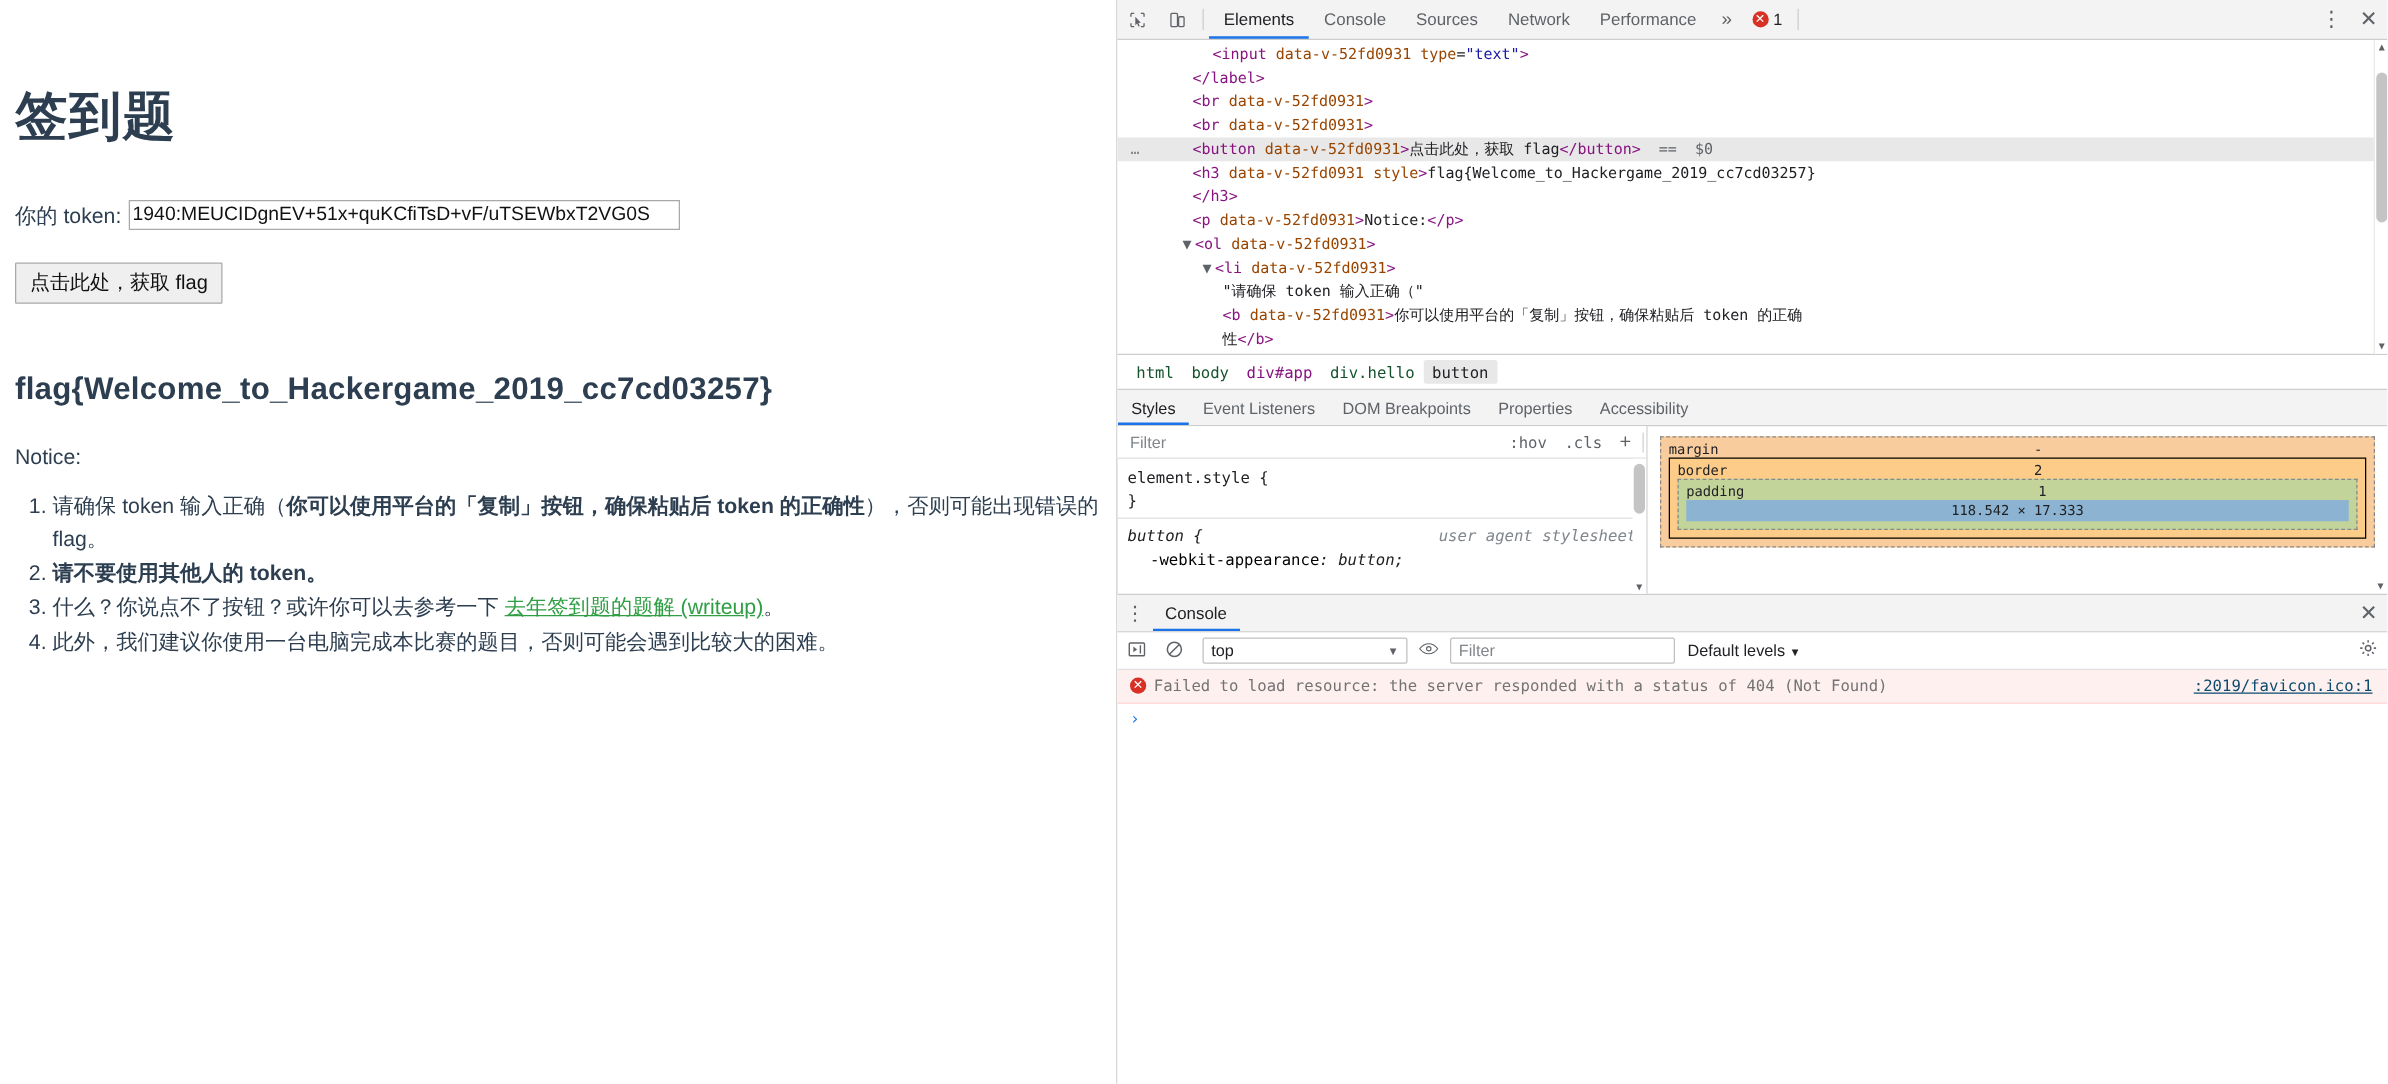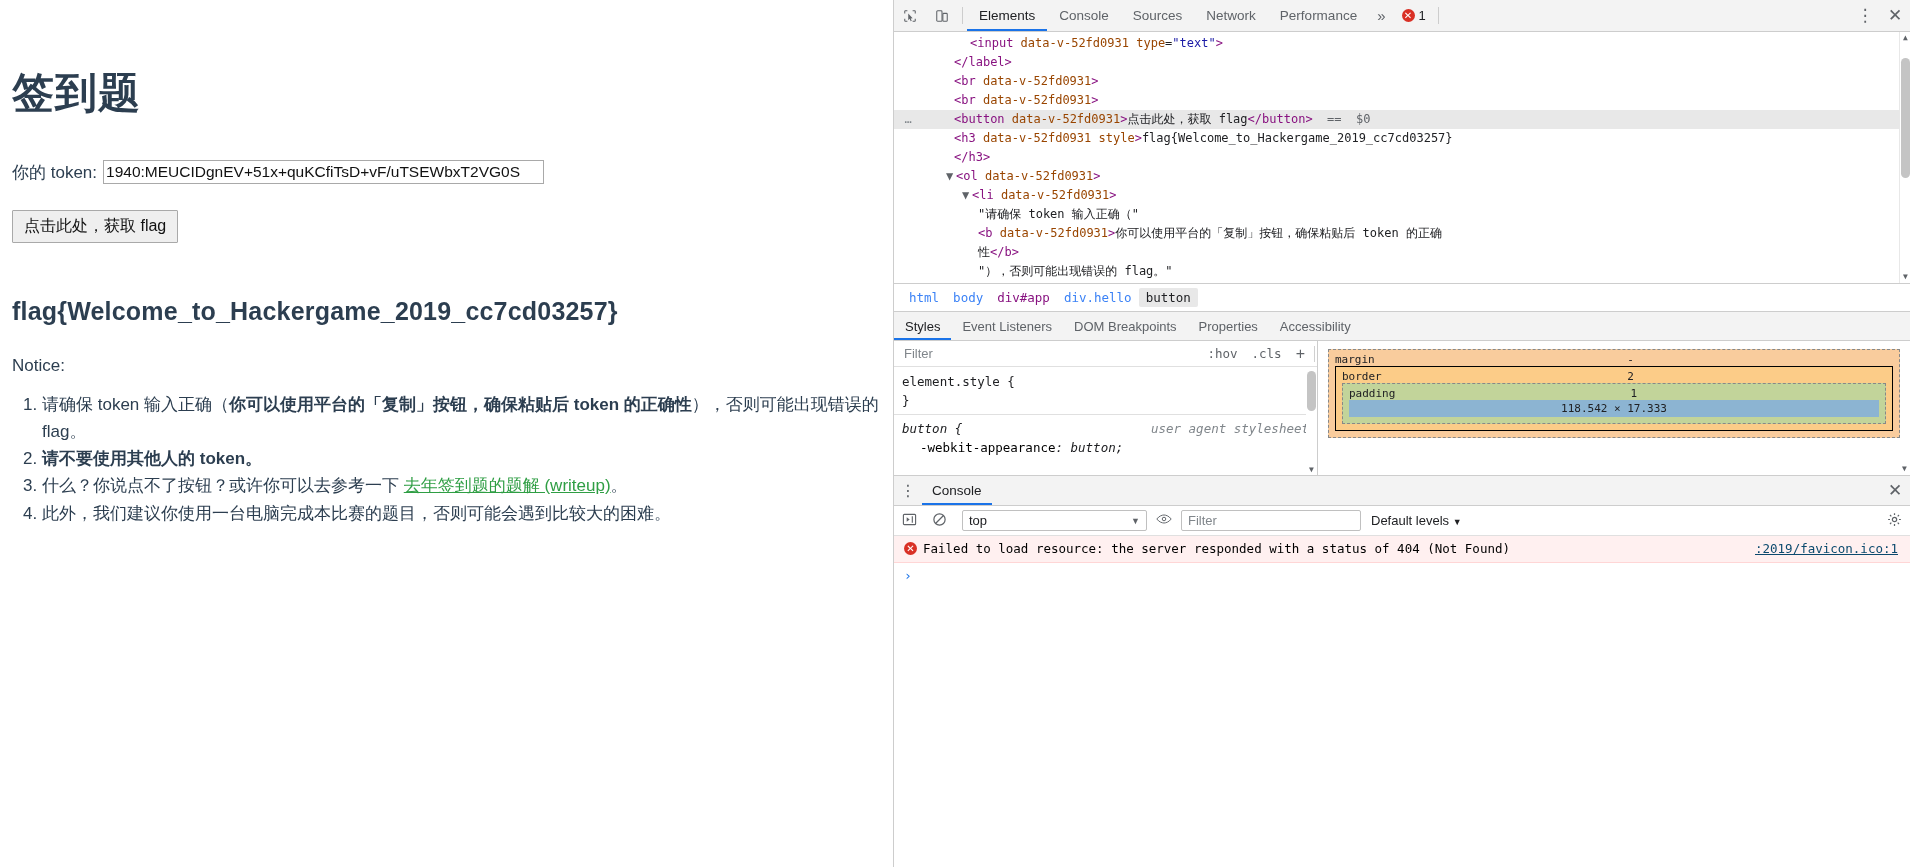--- a/index.html
+++ b/index.html
@@ -148,21 +148,21 @@
   .dom-scroll .arrow-up { top:0; }
   .dom-scroll .arrow-dn { bottom:0; }
 
   
   .crumbs {
     height:28px; min-height:28px; display:flex; align-items:center;
     background:#fff; border-bottom:1px solid #cdcdcd; padding-left:8px;
     font-family:"DejaVu Sans Mono","Liberation Mono",monospace; font-size:12.5px;
   }
   .crumb { padding:0 7px; color:#881280; cursor:pointer; }
-  .crumb.alt { color:#3b82f6; }
+  .crumb.alt { color:#14532d; }
   .crumb.active { background:#e8e8e8; color:#202124; border-radius:2px; padding:2px 7px; }
 
   
   .styles-tabs {
     height:29px; min-height:29px; display:flex; align-items:stretch;
     background:#f3f3f3; border-bottom:1px solid #cdcdcd;
     font-family:"Liberation Sans","DejaVu Sans",sans-serif;
   }
   .st-tab {
     display:flex; align-items:center; padding:0 11px; font-size:13px;
@@ -231,21 +231,21 @@
   .drawer-close { margin-left:auto; width:30px; text-align:center; color:#5f6368; font-size:17px; cursor:pointer; }
 
   .console-toolbar {
     height:30px; min-height:30px; display:flex; align-items:center;
     border-bottom:1px solid #e0e0e0; background:#fff;
     font-family:"Liberation Sans","DejaVu Sans",sans-serif; gap:0;
   }
   .ct-btn { width:30px; text-align:center; color:#5f6368; font-size:14px; cursor:pointer; }
   .ct-select {
     display:flex; align-items:center; justify-content:space-between;
-    width:185px; height:21px; margin-left:8px; padding:0 6px;
+    width:164px; height:21px; margin-left:8px; padding:0 6px;
     border:1px solid #c0c0c0; border-radius:2px; font-size:13px; color:#202124;
     cursor:pointer; background:#fff;
   }
   .ct-eye { width:34px; text-align:center; color:#5f6368; font-size:13px; cursor:pointer; }
   .ct-filter {
     width:180px; height:21px; border:1px solid #c0c0c0; border-radius:2px;
     font-size:13px; color:#202124; padding:0 6px; outline:none; background:#fff;
     font-family:"Liberation Sans","DejaVu Sans",sans-serif;
   }
   .ct-filter::placeholder { color:#80868b; }
@@ -256,21 +256,21 @@
   .msg-error {
     display:flex; align-items:flex-start;
     background:#fff0f0; border-bottom:1px solid #ffd6d6;
     padding:4px 6px 5px 6px; font-size:12.5px; line-height:17px;
   }
   .msg-icon {
     width:13px; height:13px; min-width:13px; border-radius:50%; background:#d93025;
     color:#fff; font-size:10px; line-height:13px; text-align:center; margin:2px 6px 0 4px;
     font-family:"Liberation Sans","DejaVu Sans",sans-serif; font-weight:bold;
   }
-  .msg-text { color:#000000; flex:1; max-width:660px; }
+  .msg-text { color:#737373; flex:1; max-width:660px; }
   .msg-link { color:#0c4a6e; text-decoration:underline; cursor:pointer; white-space:nowrap; margin-left:auto; padding-right:6px; }
   .prompt-row { display:flex; align-items:center; padding:5px 6px; }
   .prompt-caret { color:#1a73e8; font-size:13px; margin:0 6px 0 4px; }
 </style>
 </head>
 <body>
 
 <div class="screen">
 
   <div class="page">
@@ -333,20 +333,21 @@
 
     <div class="dom-pane">
       <div class="dom-rows" id="dom-rows">
           <div class="dom-row"><div class="dom-gutter"></div><div class="dom-code" style="padding-left: 48px;"><span class="punct">&lt;</span><span class="tagname">input</span> <span class="attrname">data-v-52fd0931</span> <span class="attrname">type</span>=<span class="attrvalue">"text"</span><span class="punct">&gt;</span></div></div>
           <div class="dom-row"><div class="dom-gutter"></div><div class="dom-code" style="padding-left: 32px;"><span class="punct">&lt;/</span><span class="tagname">label</span><span class="punct">&gt;</span></div></div>
           <div class="dom-row"><div class="dom-gutter"></div><div class="dom-code" style="padding-left: 32px;"><span class="punct">&lt;</span><span class="tagname">br</span> <span class="attrname">data-v-52fd0931</span><span class="punct">&gt;</span></div></div>
           <div class="dom-row"><div class="dom-gutter"></div><div class="dom-code" style="padding-left: 32px;"><span class="punct">&lt;</span><span class="tagname">br</span> <span class="attrname">data-v-52fd0931</span><span class="punct">&gt;</span></div></div>
           <div class="dom-row selected"><div class="dom-gutter">…</div><div class="dom-code" style="padding-left: 32px;"><span class="punct">&lt;</span><span class="tagname">button</span> <span class="attrname">data-v-52fd0931</span><span class="punct">&gt;</span><span class="txt">点击此处，获取 flag</span><span class="punct">&lt;/</span><span class="tagname">button</span><span class="punct">&gt;</span><span class="dollar">  ==  $0</span></div></div>
           <div class="dom-row"><div class="dom-gutter"></div><div class="dom-code" style="padding-left: 32px;"><span class="punct">&lt;</span><span class="tagname">h3</span> <span class="attrname">data-v-52fd0931</span> <span class="attrname">style</span><span class="punct">&gt;</span><span class="txt">flag{Welcome_to_Hackergame_2019_cc7cd03257}</span></div></div>
           <div class="dom-row"><div class="dom-gutter"></div><div class="dom-code" style="padding-left: 32px;"><span class="punct">&lt;/</span><span class="tagname">h3</span><span class="punct">&gt;</span></div></div>
+          <div class="dom-row"><div class="dom-gutter"></div><div class="dom-code" style="padding-left: 32px;"><span class="punct">&lt;</span><span class="tagname">p</span> <span class="attrname">data-v-52fd0931</span><span class="punct">&gt;</span><span class="txt">Notice:</span><span class="punct">&lt;/</span><span class="tagname">p</span><span class="punct">&gt;</span></div></div>
           <div class="dom-row"><div class="dom-gutter"></div><div class="dom-code" style="padding-left: 24px;"><span class="tri">▼</span><span class="punct">&lt;</span><span class="tagname">ol</span> <span class="attrname">data-v-52fd0931</span><span class="punct">&gt;</span></div></div>
           <div class="dom-row"><div class="dom-gutter"></div><div class="dom-code" style="padding-left: 40px;"><span class="tri">▼</span><span class="punct">&lt;</span><span class="tagname">li</span> <span class="attrname">data-v-52fd0931</span><span class="punct">&gt;</span></div></div>
           <div class="dom-row"><div class="dom-gutter"></div><div class="dom-code" style="padding-left: 56px;"><span class="strval">"请确保 token 输入正确（"</span></div></div>
           <div class="dom-row"><div class="dom-gutter"></div><div class="dom-code" style="padding-left: 56px;"><span class="punct">&lt;</span><span class="tagname">b</span> <span class="attrname">data-v-52fd0931</span><span class="punct">&gt;</span><span class="txt">你可以使用平台的「复制」按钮，确保粘贴后 token 的正确</span></div></div>
           <div class="dom-row"><div class="dom-gutter"></div><div class="dom-code" style="padding-left: 56px;"><span class="txt">性</span><span class="punct">&lt;/</span><span class="tagname">b</span><span class="punct">&gt;</span></div></div>
           <div class="dom-row"><div class="dom-gutter"></div><div class="dom-code" style="padding-left: 56px;"><span class="strval">"），否则可能出现错误的 flag。"</span></div></div>
         </div>
       <div class="dom-scroll">
         <div class="arrow-up">▲</div>
         <div class="thumb"></div>

